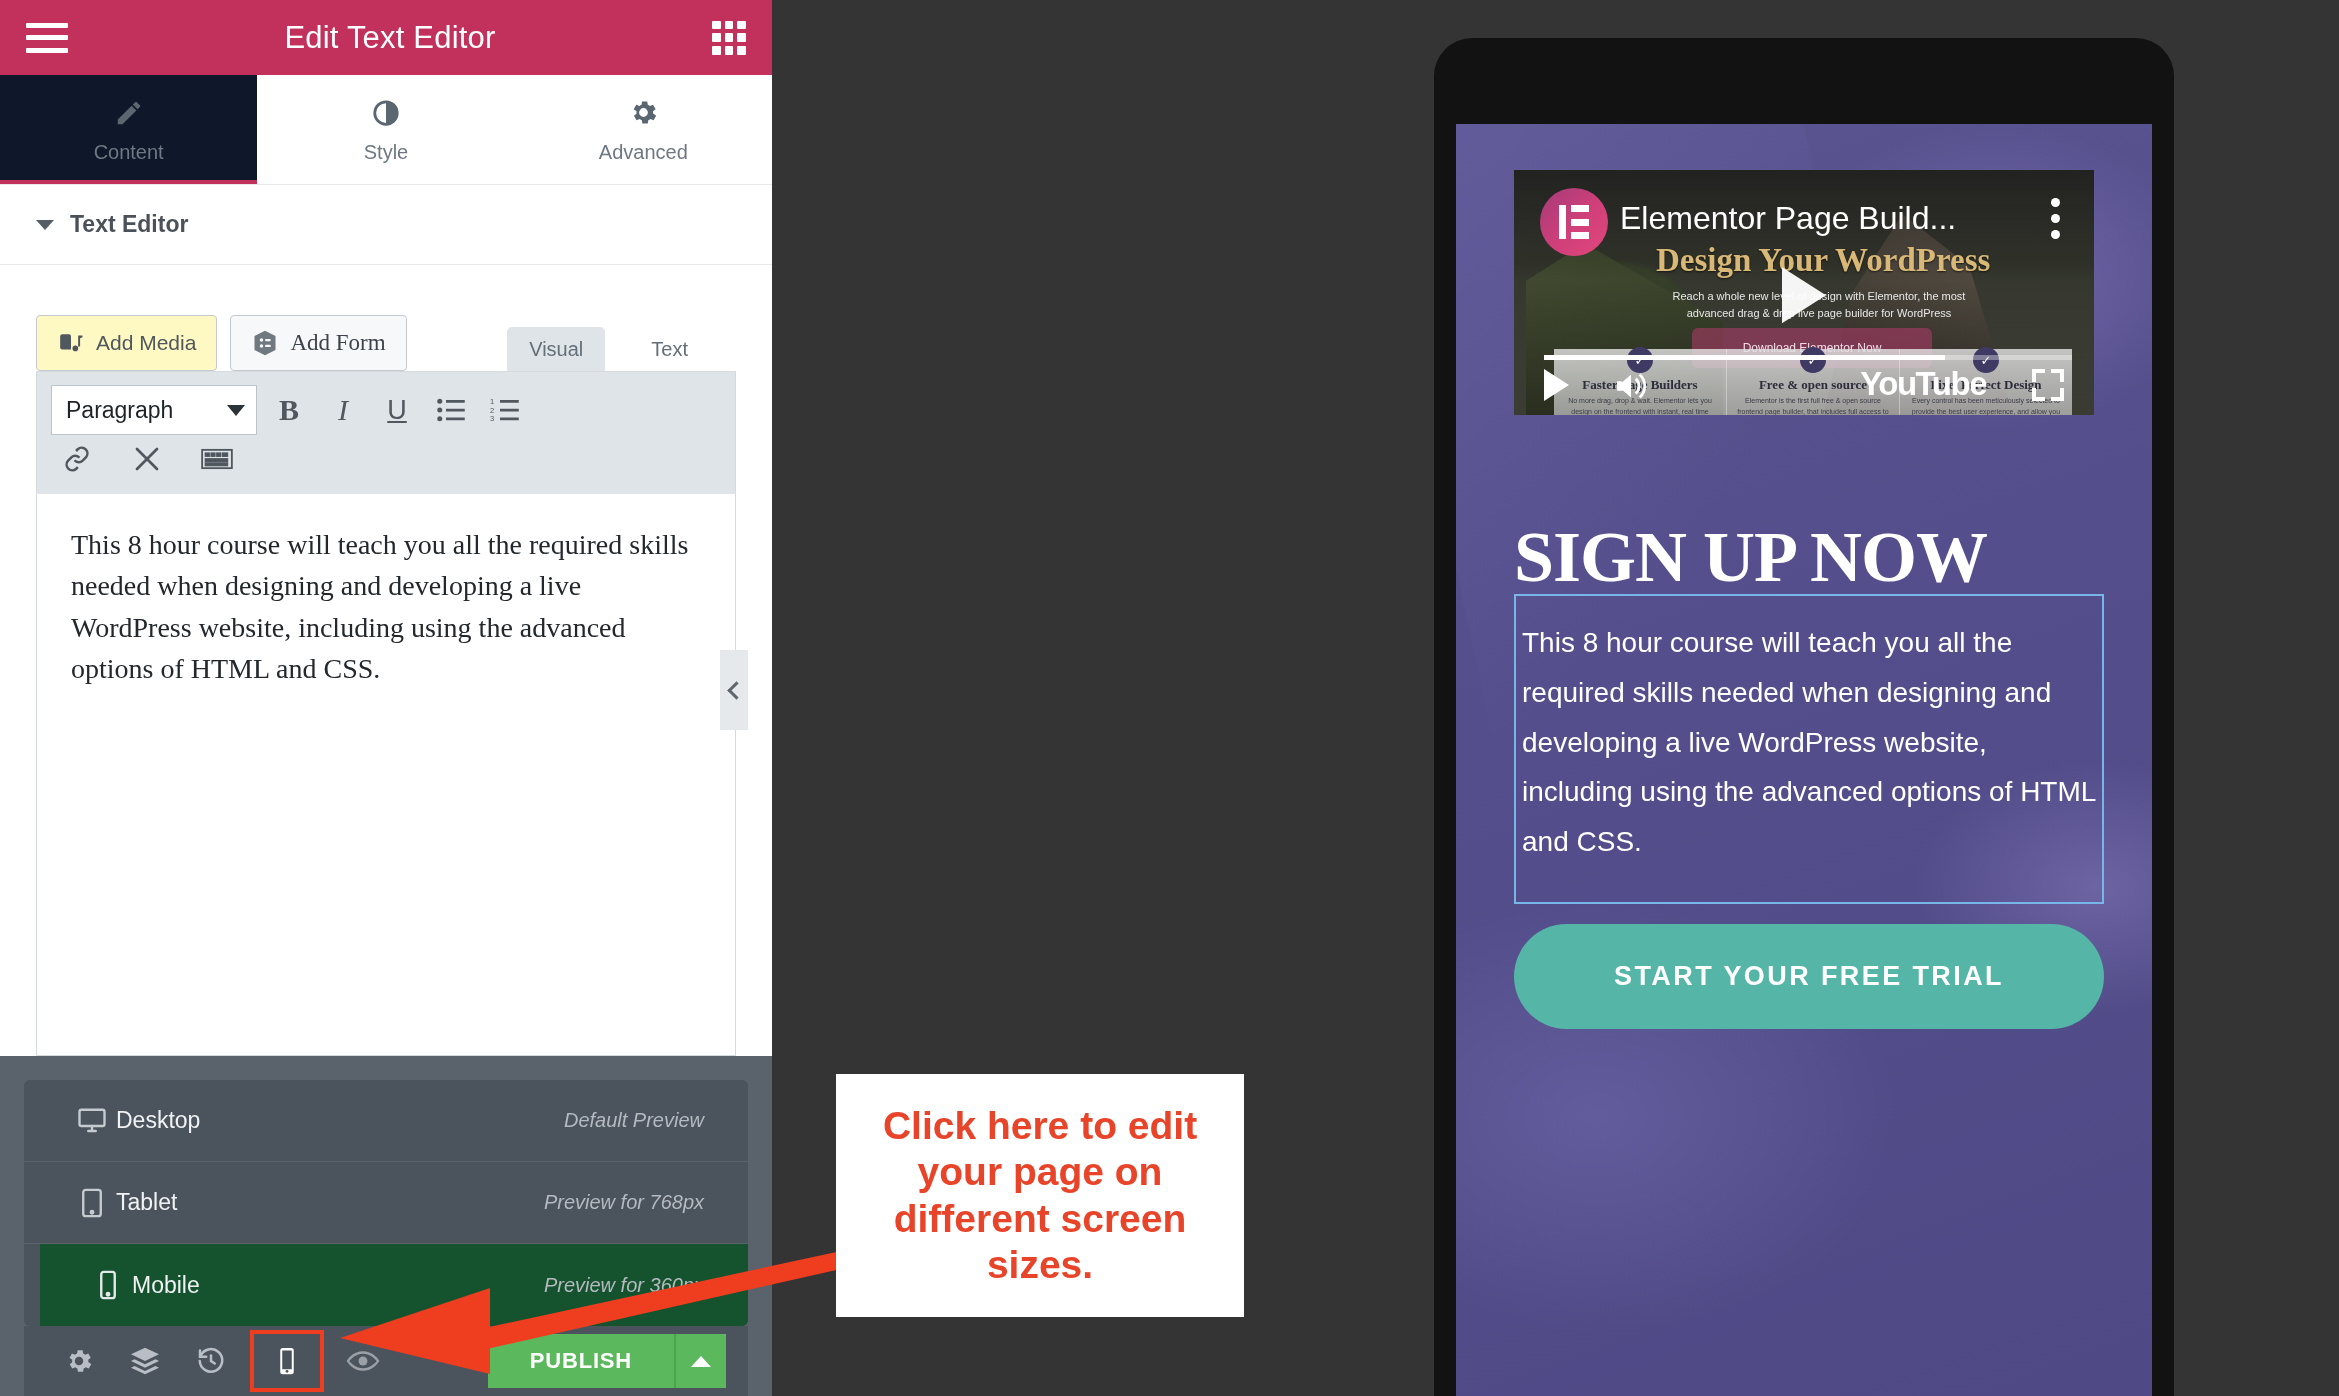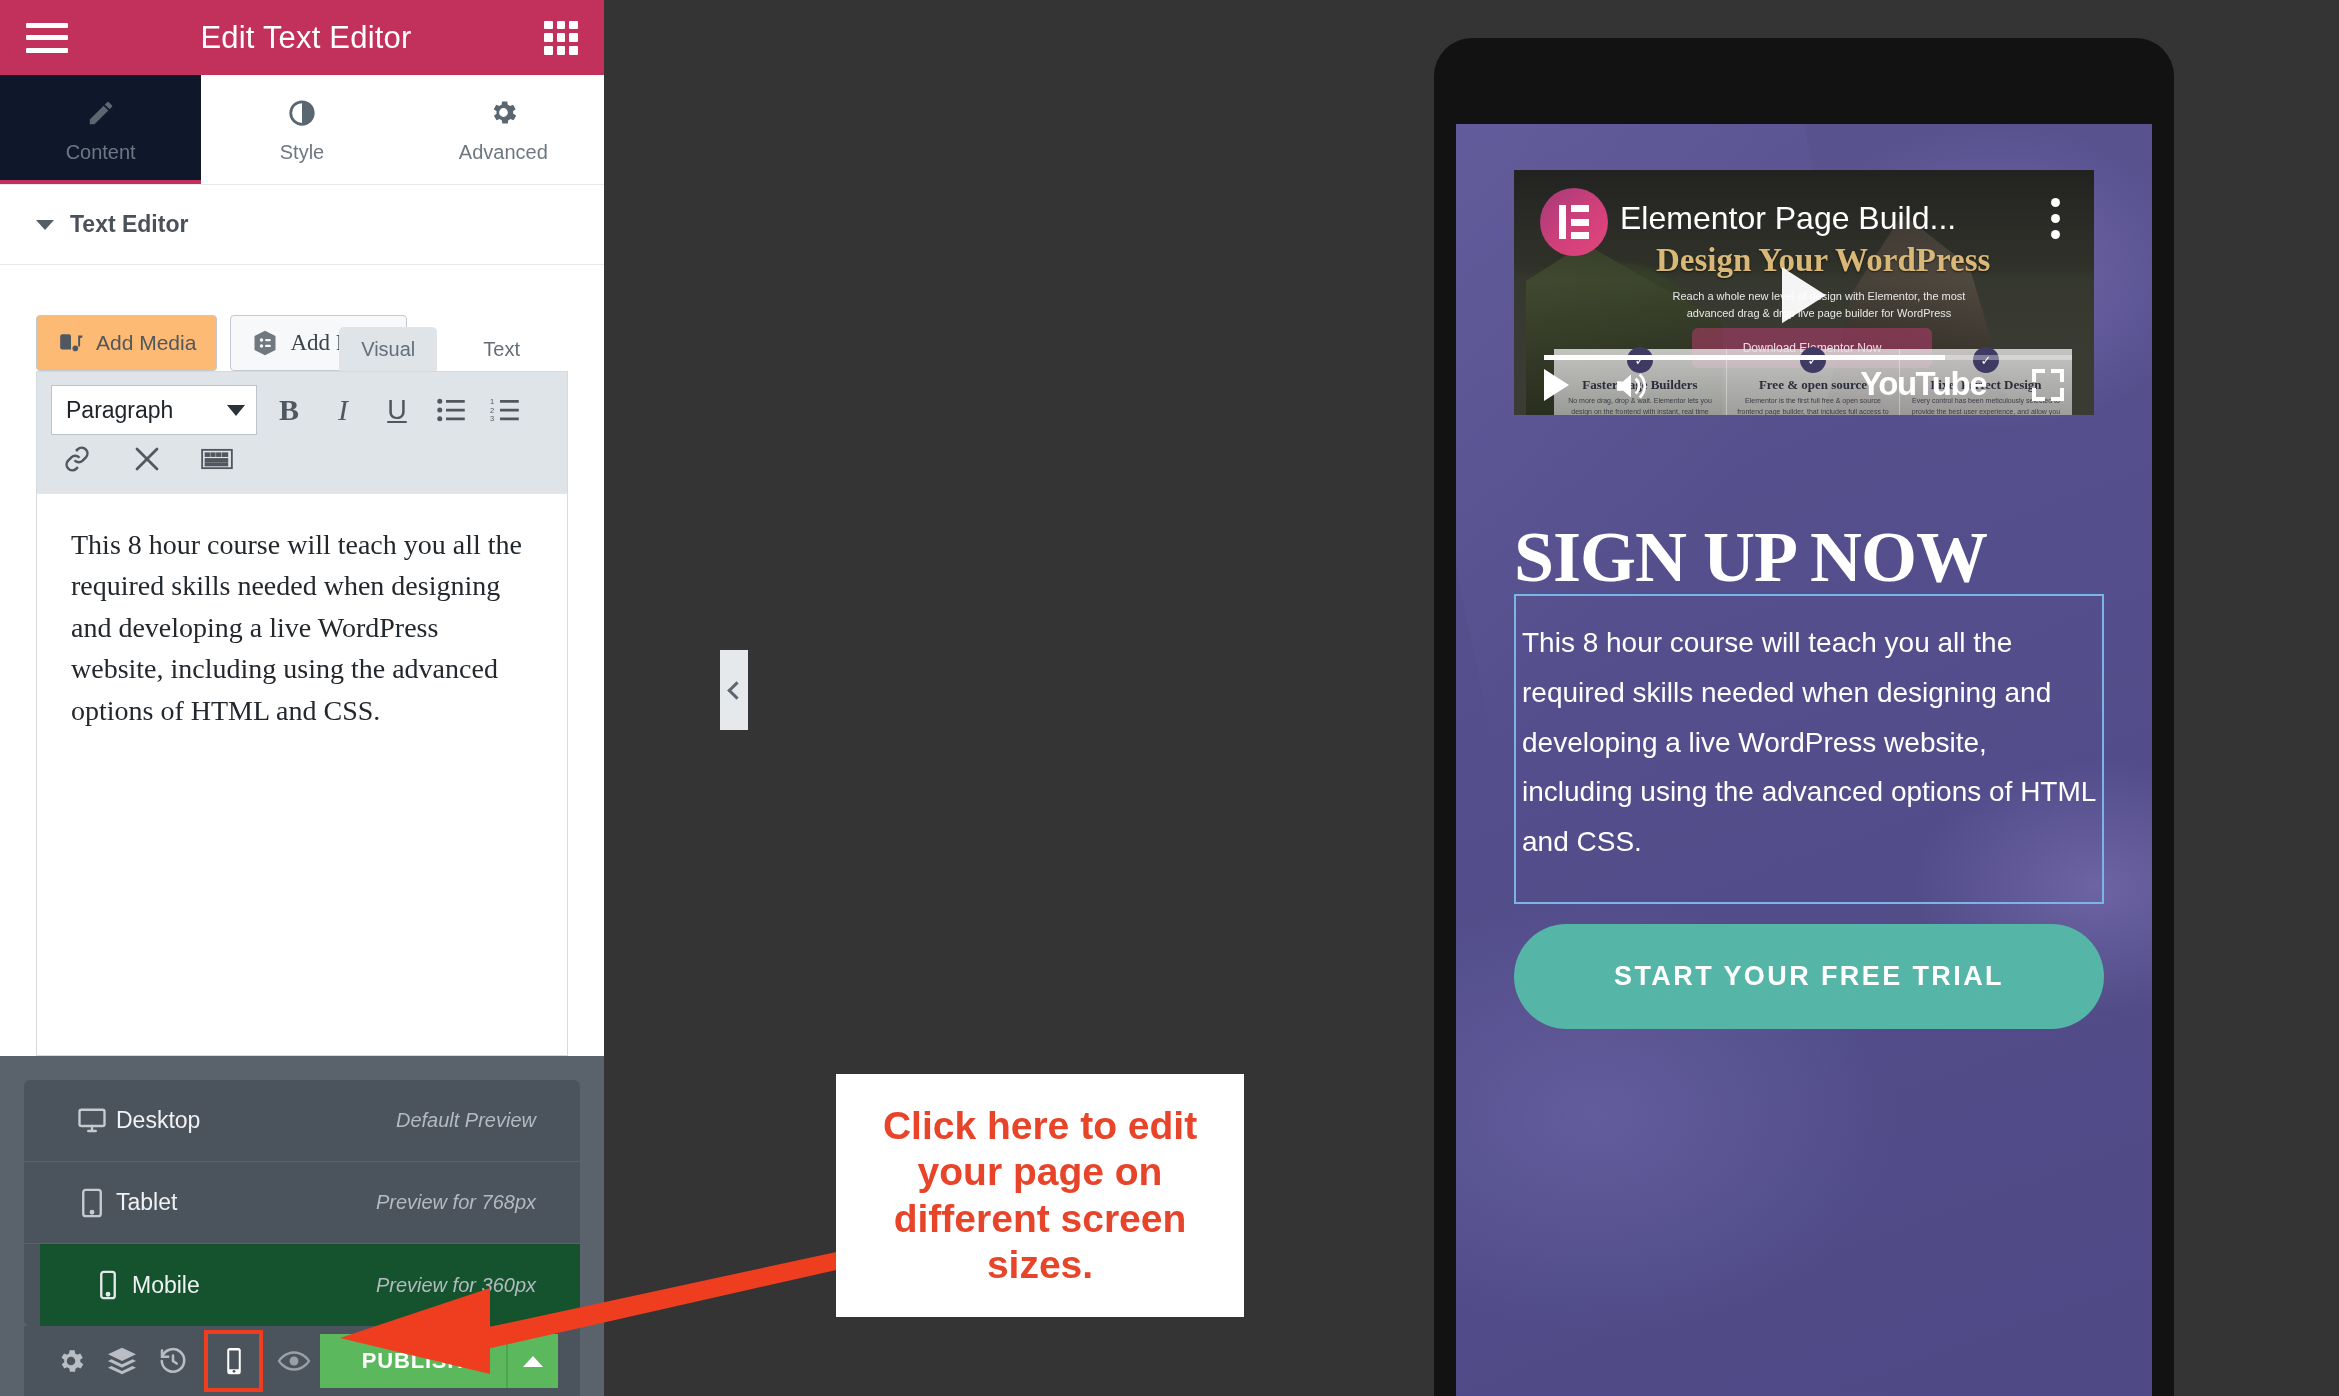--- a/index.html
+++ b/index.html
@@ -7,21 +7,21 @@
     width: 2339px; height: 1396px;
     background: #343434;
     font-family: "Liberation Sans", sans-serif;
     overflow: hidden;
   }
   #root { position: relative; width: 2339px; height: 1396px; background: #343434; }
 
   
   .panel {
     position: absolute; left: 0; top: 0;
-    width: 604px; height: 1396px;
+    width: 772px; height: 1396px;
     background: #ffffff;
     display: flex; flex-direction: column;
   }
 
   
   .panel-header {
     height: 75px; background: #c2305c;
     display: flex; align-items: center; justify-content: space-between;
     padding: 0 26px; flex: 0 0 auto;
   }
@@ -42,21 +42,21 @@
   
   .section-row { height:80px; display:flex; align-items:center; gap:16px; padding:0 36px;
       border-bottom:1px solid #e6e9ec; flex:0 0 auto; background:#fff;}
   .caret-down { width:0; height:0; border-left:9px solid transparent; border-right:9px solid transparent; border-top:10px solid #555d66;}
   .section-title { font-size:23px; font-weight:700; color:#4a5158;}
 
   
   .wp-wrap { padding: 44px 36px 0 36px; flex: 1 1 auto; display:flex; flex-direction:column; min-height:0; background:#fff;}
   .media-row { display:flex; align-items:flex-end; gap:13px; position:relative; height:62px;}
   .wp-btn { display:flex; align-items:center; gap:11px; height:56px; padding:0 20px;
-    background:#fdba74; border:1px solid #c3c9cf; border-radius:4px; color:#50575e; font-size:21px; cursor:pointer;}
+    background:#fef9c3; border:1px solid #c3c9cf; border-radius:4px; color:#50575e; font-size:21px; cursor:pointer;}
   .wp-btn.form { background:#f7f8f9; font-size:23px; color:#3c434a;font-family:Liberation Serif, serif; }
   .vt-tabs { position:absolute; right:26px; bottom:0; display:flex; align-items:flex-end;}
   .vt-tab { padding:11px 22px 10px; font-size:20px; color:#646f78; cursor:pointer; border-radius:5px 5px 0 0;margin-left:24px;}
   .vt-tab.active { background:#dfe4e8; }
 
   .wp-toolbar { background:#dfe4e8; border:1px solid #d4dade; border-bottom:none; padding:13px 14px 10px;}
   .tb-row { display:flex; align-items:center; gap:10px; min-height:50px;}
   .tb-row.second { padding-left:4px; gap:26px; min-height:48px;}
   .fmt-select { width:206px; height:50px; background:#fff; border:1px solid #bcc4cb;
      display:flex; align-items:center; justify-content:space-between; padding:0 11px 0 14px;

